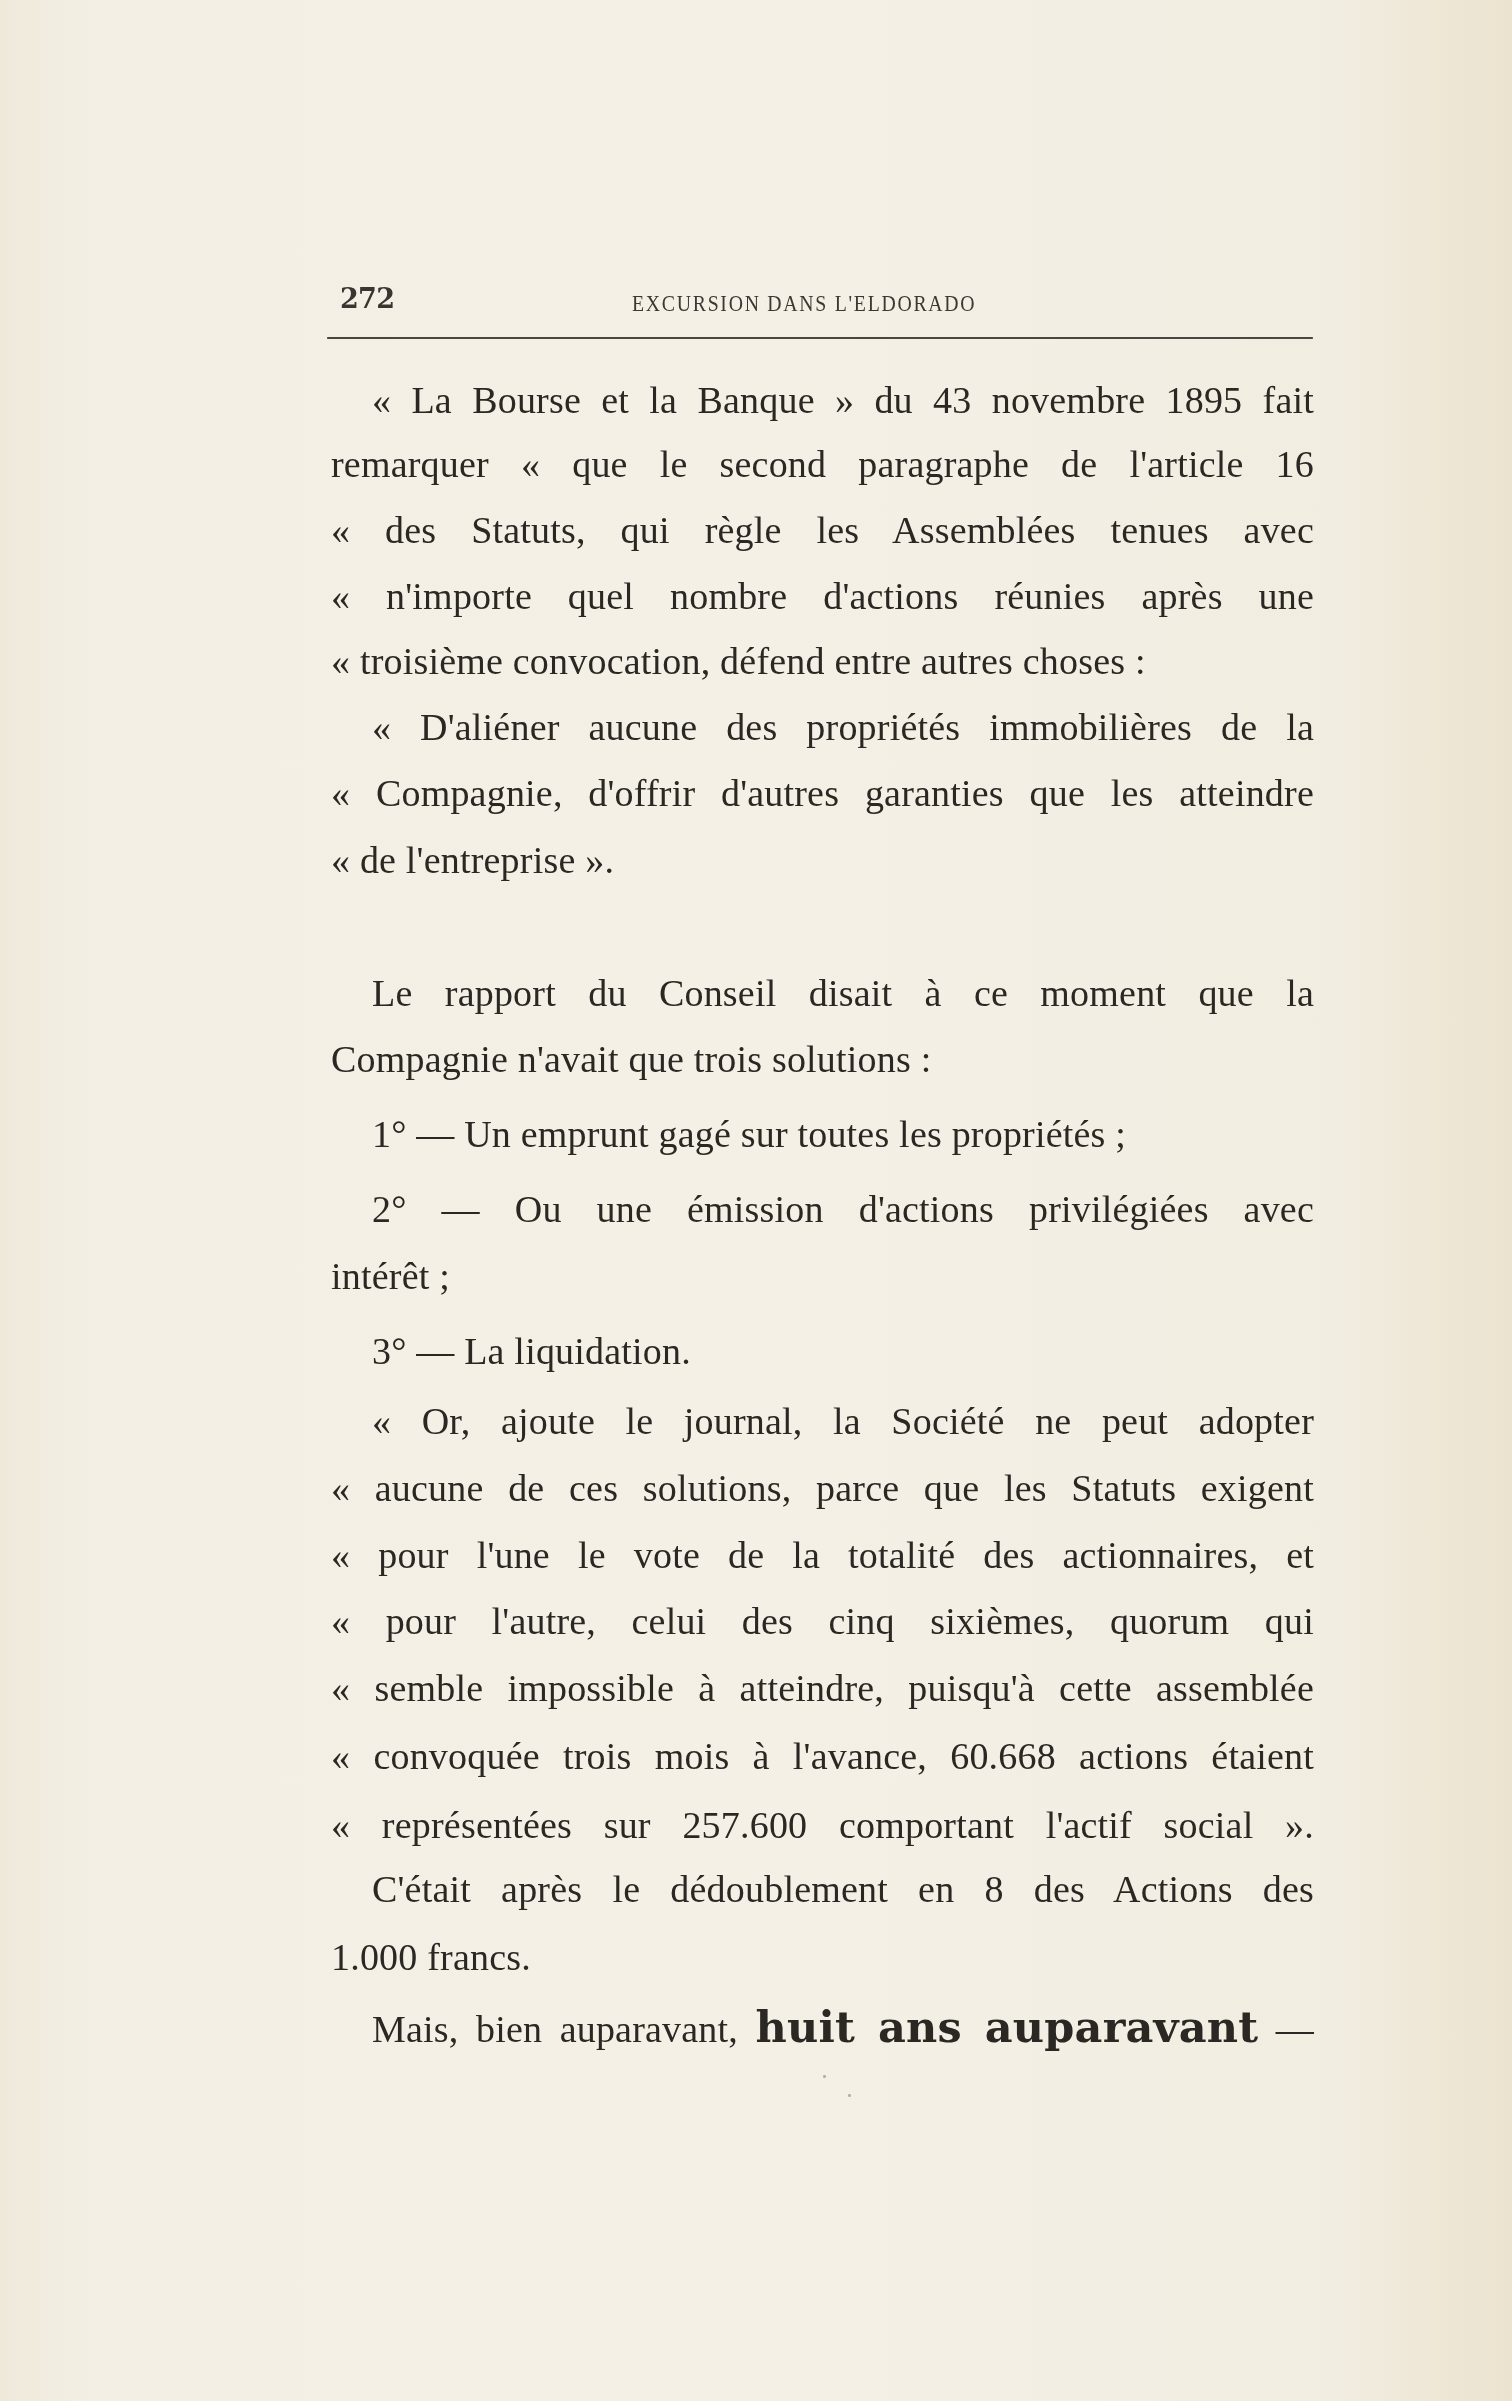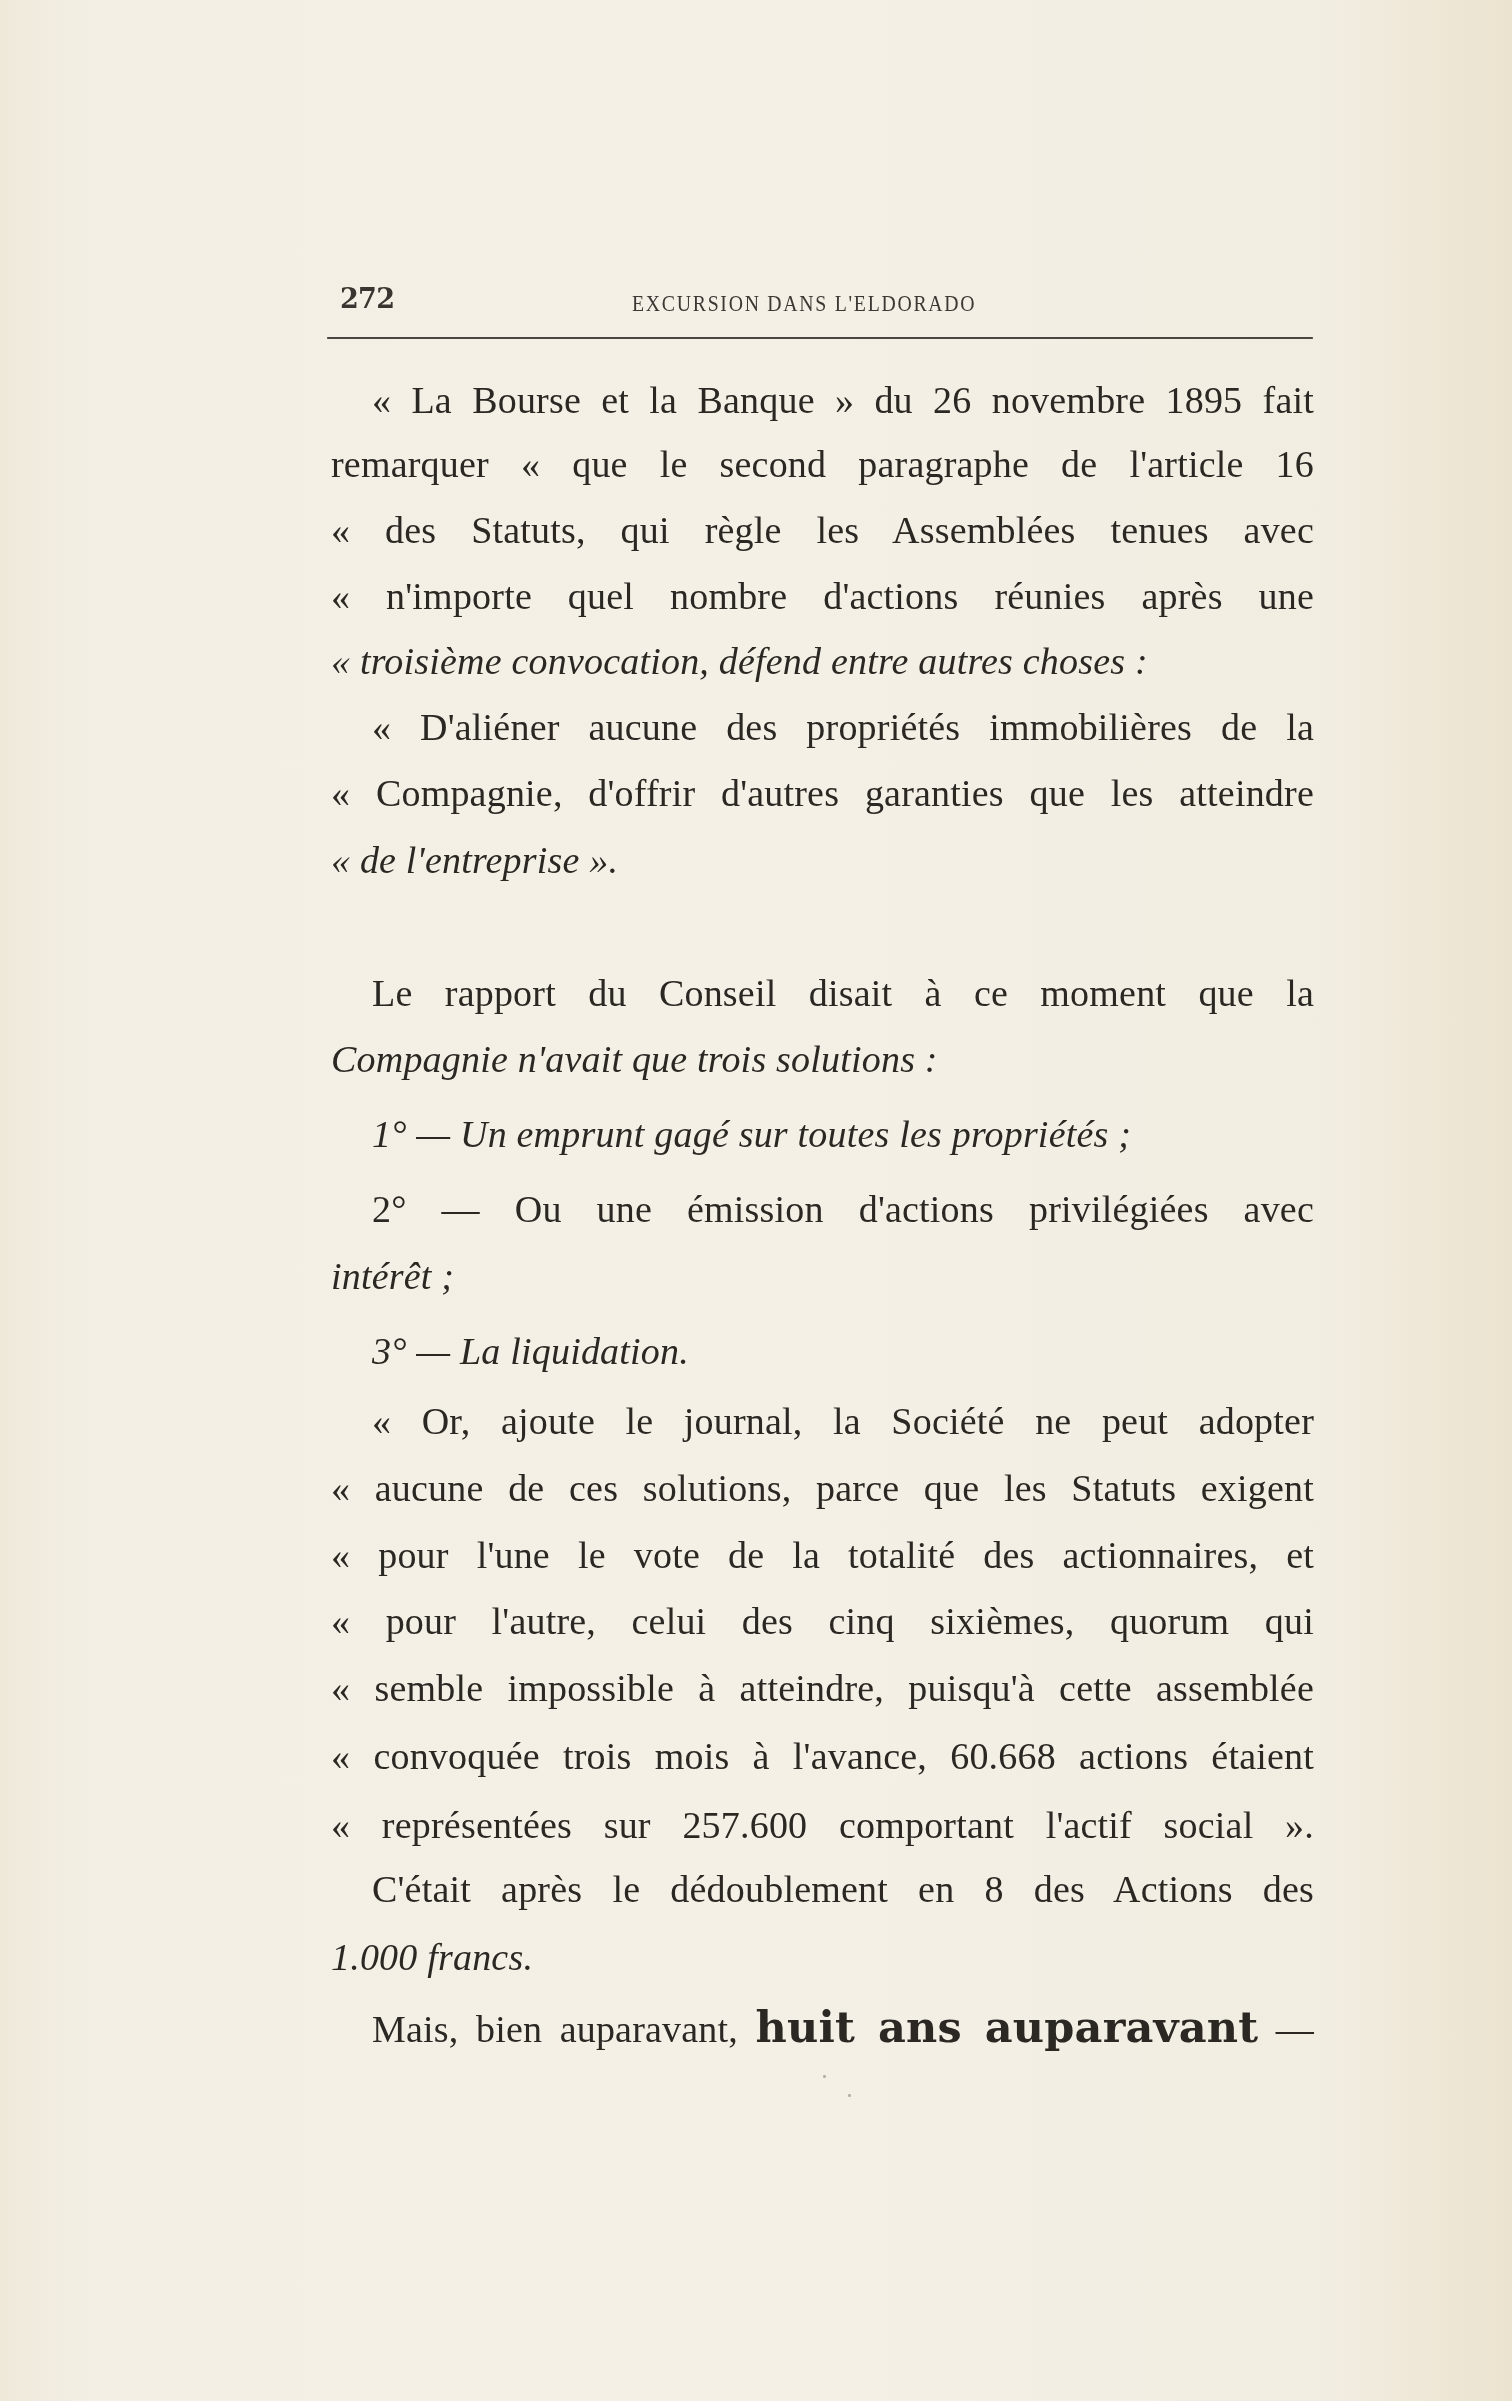--- a/index.html
+++ b/index.html
@@ -25,36 +25,36 @@
   .header-rule {
     position: absolute; left: 327px; top: 337px; width: 986px; height: 2px;
     background: #4a4640; border-radius: 0.7px;
   }
   .line {
     position: absolute; left: 331px; width: 983px;
     font-size: 38px; line-height: 1; height: 41px;
     white-space: nowrap; text-align: justify; text-align-last: justify;
     letter-spacing: 0.2px;
   }
-  .line.last { text-align-last: left; font-style: italic; }
+  .line.last { text-align-last: left; }
   .line.indent { left: 372px; width: 942px; }
   .line .it { }
   .line .bd { font-weight: bold; font-family: "DejaVu Serif", serif; font-size: 43px; }
   .speck { position: absolute; width: 2.7px; height: 2.7px; border-radius: 50%; background: #8a847a; opacity: .6; }
 </style>
 </head>
 <body>
 
 <div class="page">
   <div class="page-number">272</div>
   <div class="running-title">EXCURSION DANS L'ELDORADO</div>
   <div class="header-rule"></div>
 
   <div>
-    <div class="line indent" style="top:381px">« La Bourse et la Banque » du 26 novembre 1895 fait</div>
+    <div class="line indent" style="top:381px">« La Bourse et la Banque » du 43 novembre 1895 fait</div>
     <div class="line" style="top:445px">remarquer « que le second paragraphe de l'article 16</div>
     <div class="line" style="top:511px">« des Statuts, qui règle les Assemblées tenues avec</div>
     <div class="line" style="top:577px">« n'importe quel nombre d'actions réunies après une</div>
     <div class="line last" style="top:642px">« troisième convocation, défend entre autres choses :</div>
     <div class="line indent" style="top:708px">« D'aliéner aucune des propriétés immobilières de la</div>
     <div class="line" style="top:774px">« Compagnie, d'offrir d'autres garanties que les atteindre</div>
     <div class="line last" style="top:841px">« de l'entreprise ».</div>
 
     <div class="line indent" style="top:974px">Le rapport du Conseil disait à ce moment que la</div>
     <div class="line last" style="top:1040px">Compagnie n'avait que trois solutions :</div>

